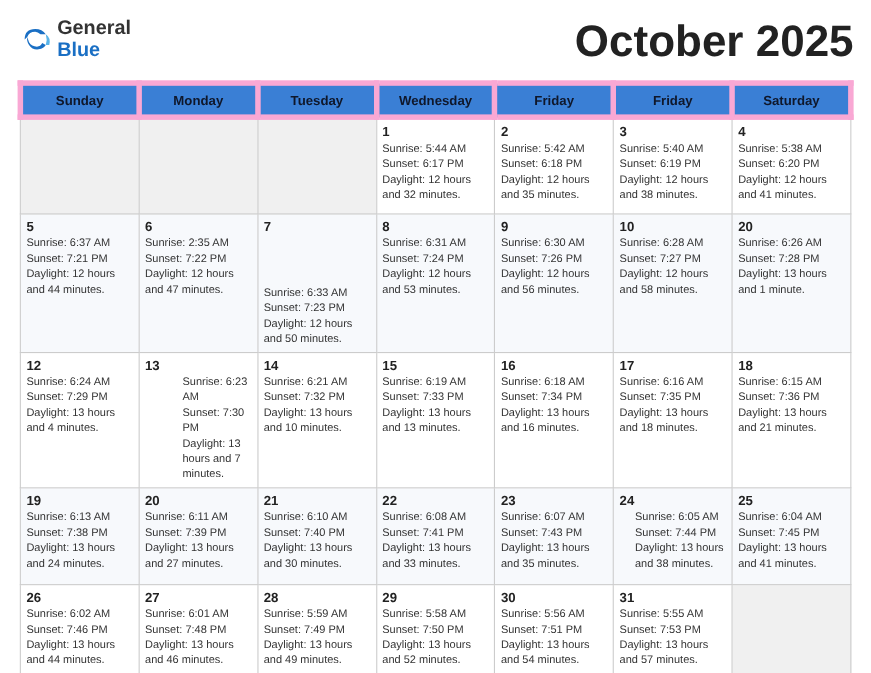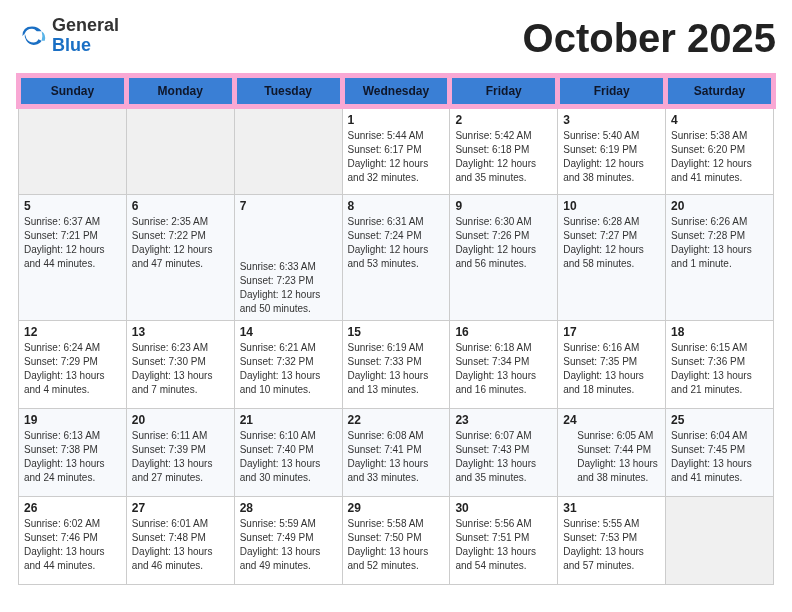--- a/index.html
+++ b/index.html
@@ -193,21 +193,21 @@
       </tr>
       <tr>
         <td>
           <span class="day-number">12</span>
           <div class="cell-text" style="white-space: pre-line;">Sunrise: 6:24 AM
 Sunset: 7:29 PM
 Daylight: 13 hours and 4 minutes.</div>
         </td>
         <td>
           <span class="day-number">13</span>
-          <div class="cell-text" style="white-space: pre-line;">Sunrise: 6:23 AM
+          <div class="cell-text" style="white-space: pre-line; margin-left: 34px;">Sunrise: 6:23 AM
 Sunset: 7:30 PM
 Daylight: 13 hours and 7 minutes.</div>
         </td>
         <td>
           <span class="day-number">14</span>
           <div class="cell-text" style="white-space: pre-line;">Sunrise: 6:21 AM
 Sunset: 7:32 PM
 Daylight: 13 hours and 10 minutes.</div>
         </td>
         <td>

